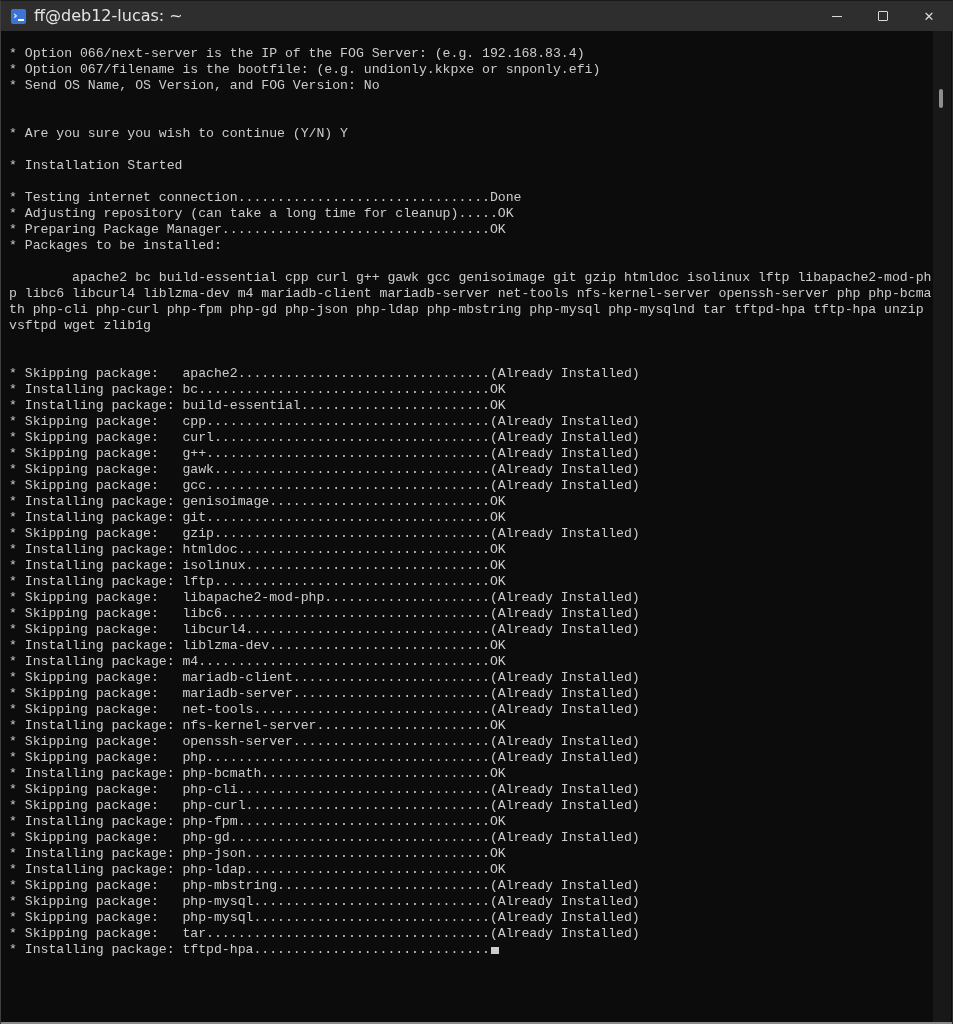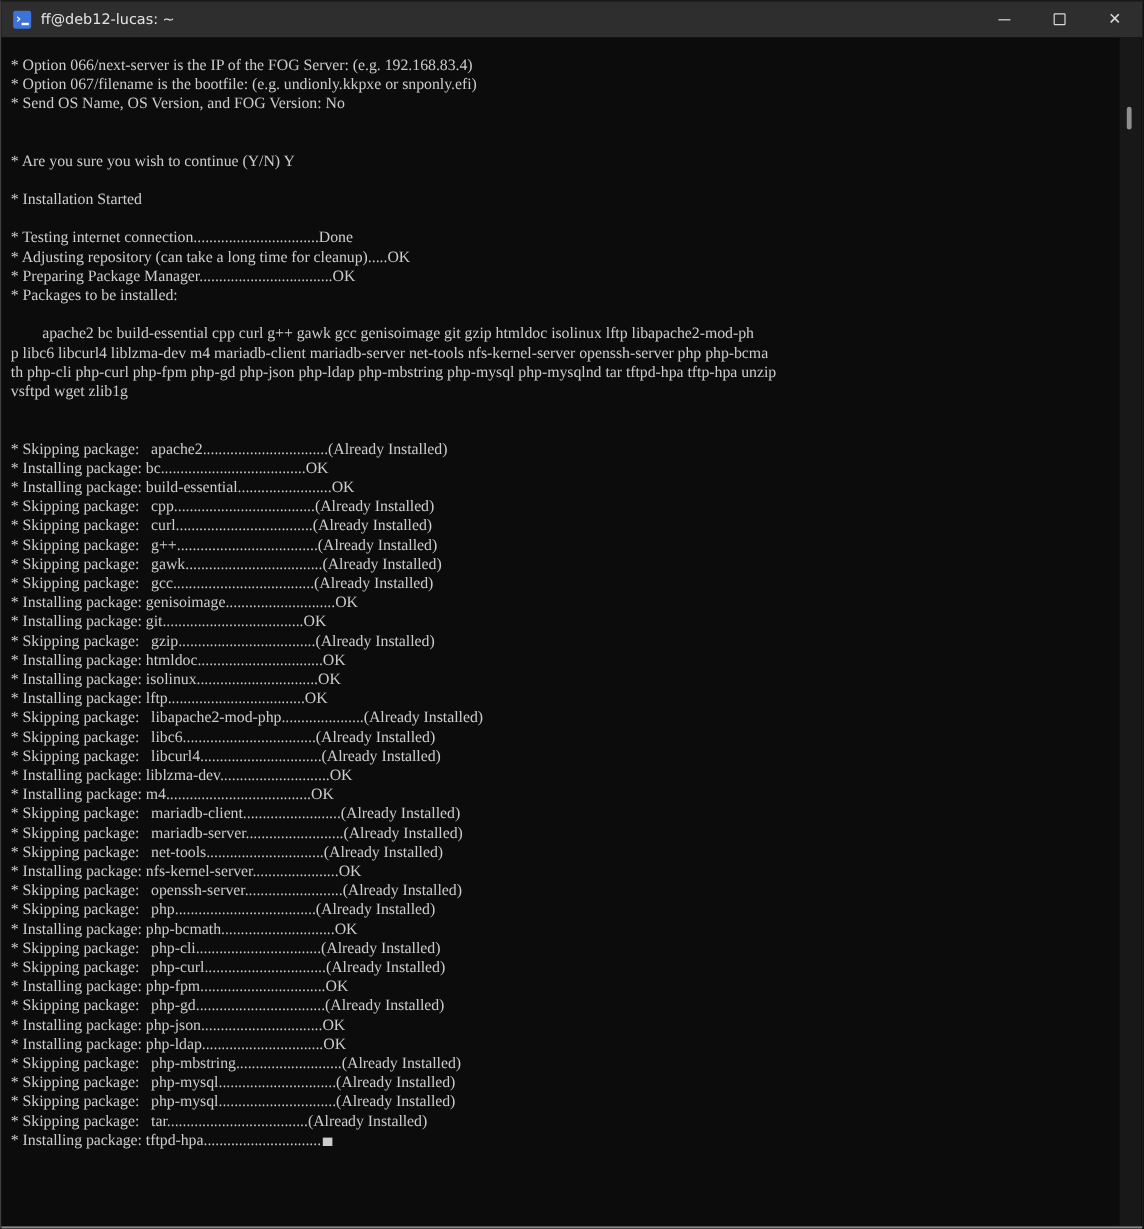--- a/index.html
+++ b/index.html
@@ -26,42 +26,42 @@
   }
   .app-icon .chev{
     position:absolute;left:1px;top:-1px;color:#fff;
     font-size:11px;font-weight:bold;line-height:15px;
     font-family:"DejaVu Sans Mono",monospace;
   }
   .app-icon .bar{
     position:absolute;right:2px;bottom:3px;width:6px;height:2px;background:#fff;
   }
   .title-text{
-    color:#e4e4e4;font-size:12px;line-height:30px;white-space:pre;
+    color:#e4e4e4;font-size:16px;line-height:30px;white-space:pre;
   }
   .controls{position:absolute;right:0;top:0;height:30px;display:flex;}
   .ctl{
     width:46px;height:30px;display:flex;align-items:center;justify-content:center;
     color:#d9d9d9;
   }
   .min-glyph{width:10px;height:1px;background:#d9d9d9;}
   .max-glyph{width:8px;height:8px;border:1px solid #d9d9d9;border-radius:1px;}
   .close-glyph{font-size:13px;line-height:13px;color:#d9d9d9;font-family:"DejaVu Sans",sans-serif;}
   
   .scroll-gutter{
     position:absolute;top:30px;right:1px;width:18px;bottom:2px;
     background:#181818;
   }
   .scroll-thumb{
     position:absolute;top:58px;right:8px;width:4px;height:19px;
     background:#8f8f8f;border-radius:2px;
   }
   .term{
     position:absolute;left:8px;top:45px;
-    font-family:Liberation Serif, serif;
+    font-family:Liberation Mono, monospace;
     font-size:13.2px;line-height:16px;color:#cccccc;
     white-space:pre;letter-spacing:-0.03px;
   }
   .line{height:16px;}
   .cursor{
     display:inline-block;width:8px;height:7px;background:#cccccc;
     vertical-align:-1px;margin-left:1px;
   }
   .bottom-border{
     position:absolute;left:0;right:0;bottom:0;height:2px;background:#8a8a8a;

